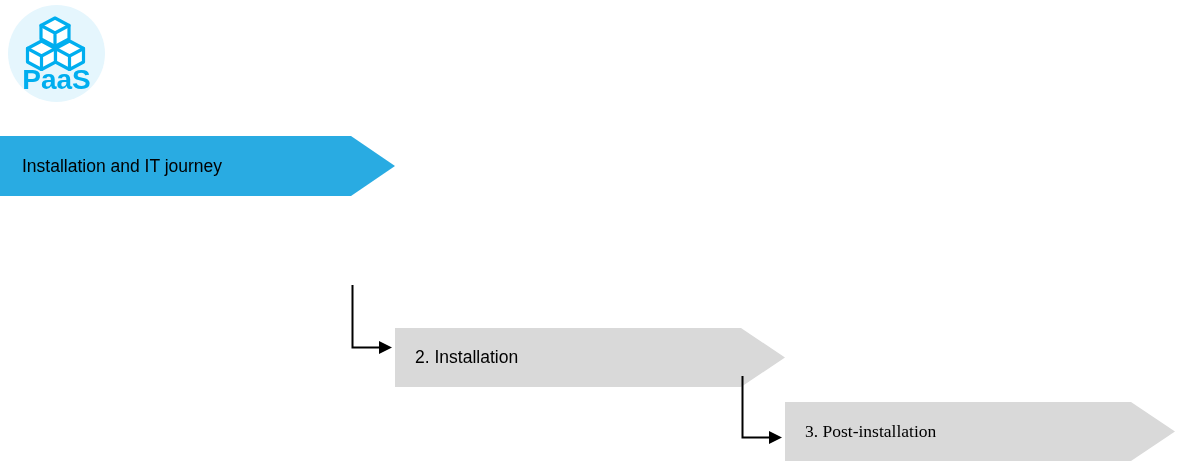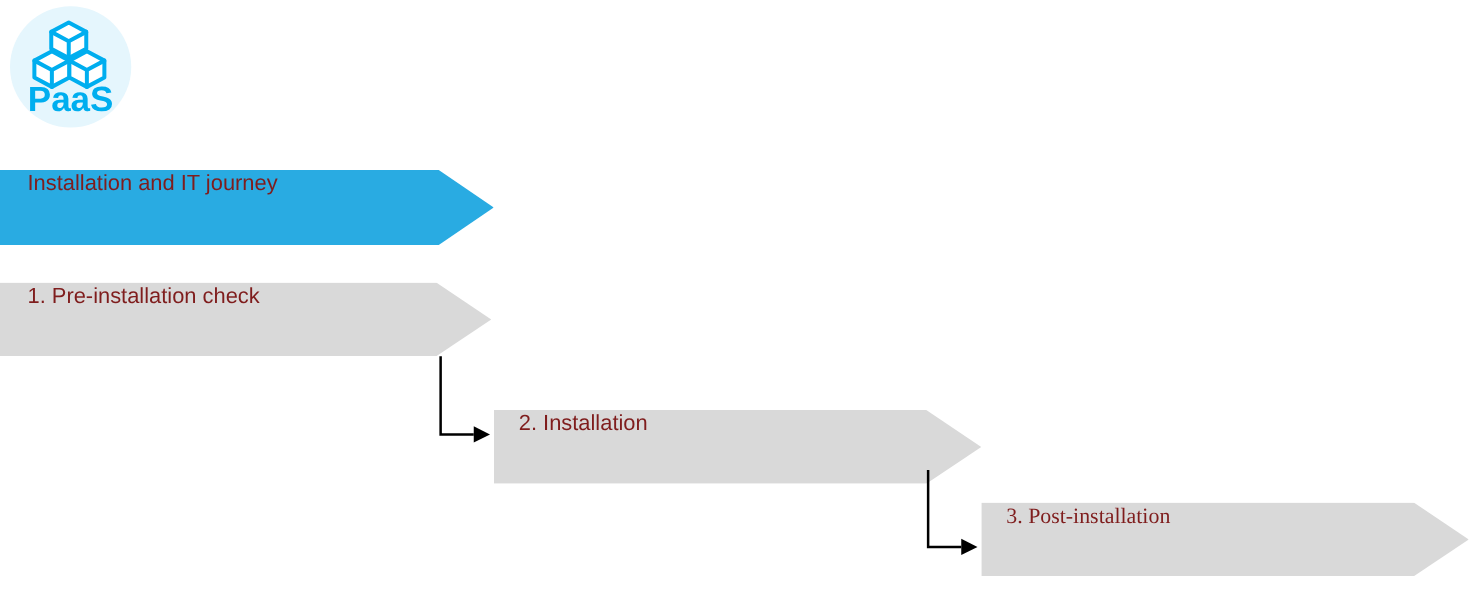--- a/index.html
+++ b/index.html
@@ -40,24 +40,24 @@
     line-height: 1;
     color: #00AEEF;
     letter-spacing: 0px;
   }
 
   
   .banner {
     position: absolute;
     height: 59px;
     display: flex;
-    align-items: flex-start;
+    align-items: center;
     box-sizing: border-box;
     font-size: 17.5px;
-    color: #7f1d1d;
+    color: #000000;
     clip-path: polygon(0 0, calc(100% - 44px) 0, 100% 50%, calc(100% - 44px) 100%, 0 100%);
     white-space: nowrap;
   }
   .banner-title {
     left: 0;
     top: 136px;
     width: 395px;
     height: 60px;
     background: #29ABE2;
     padding-left: 22px;
@@ -96,23 +96,20 @@
         <path fill="none" d="M47.5,43.5 L61.5,51 L75.5,43.5 M61.5,51 L61.5,64.5"></path>
       </g>
     </svg>
     <div class="logo-label">PaaS</div>
   </div>
 
   <div class="banner banner-title">
     <span>Installation and IT journey</span>
   </div>
 
-  <div class="banner banner-step step-1">
-    <span>1. Pre-installation check</span>
-  </div>
 
   <div class="banner banner-step step-2">
     <span>2. Installation</span>
   </div>
 
   <div class="banner banner-step step-3">
     <span>3. Post-installation</span>
   </div>
 
   <svg class="connectors" viewBox="0 0 1179 472" xmlns="http://www.w3.org/2000/svg">

